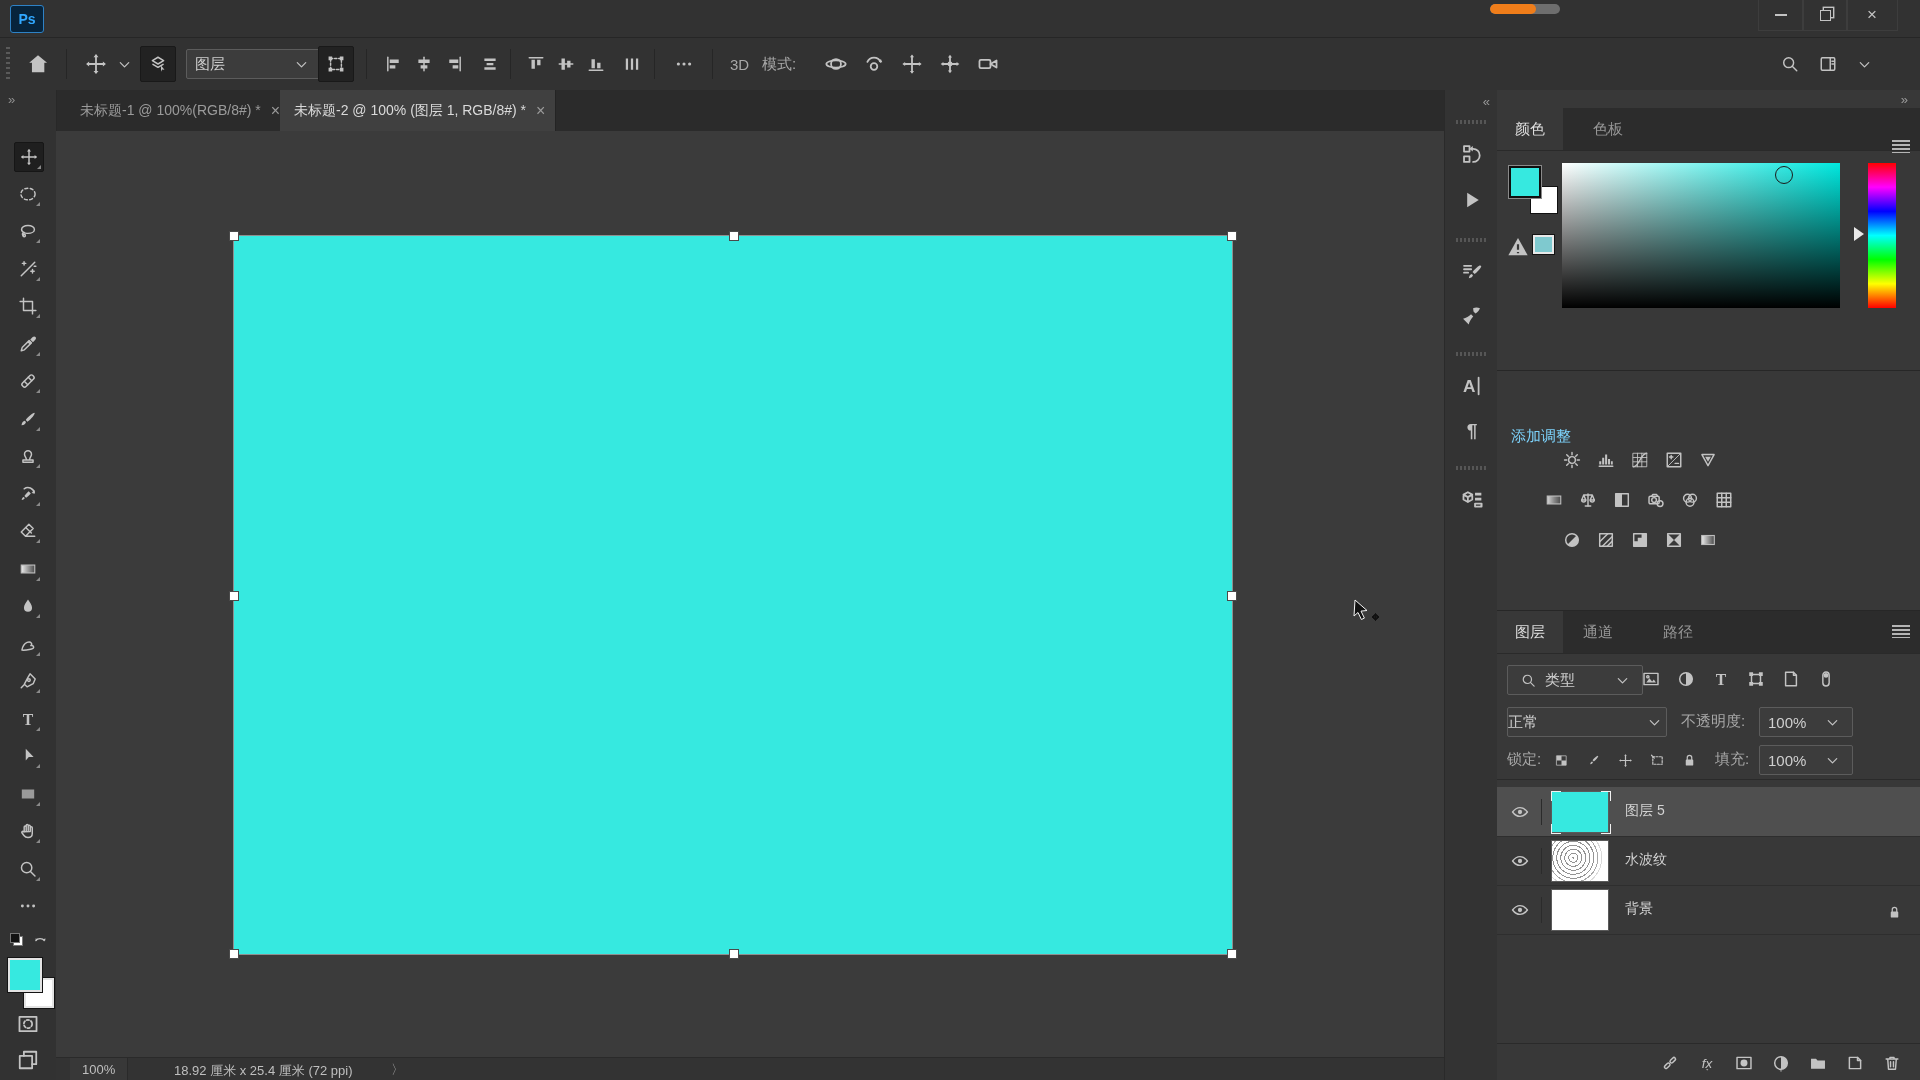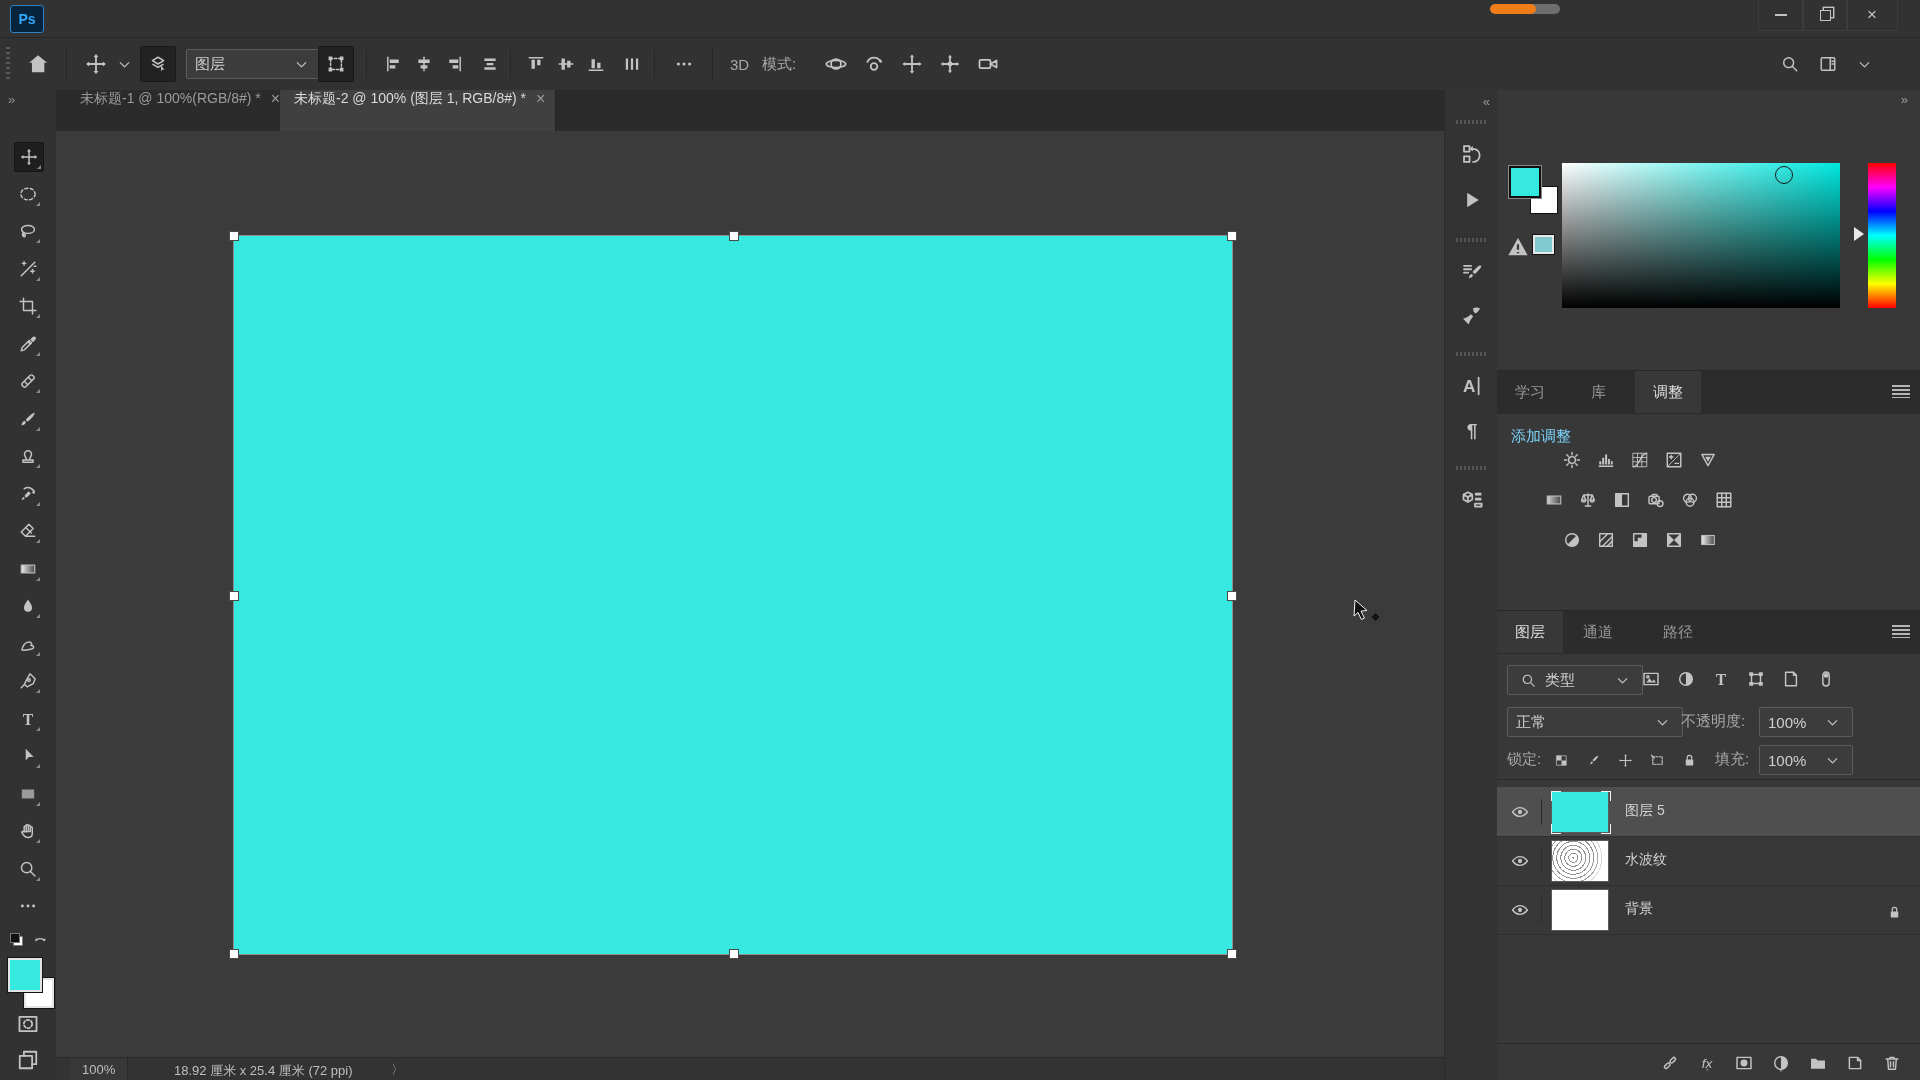--- a/index.html
+++ b/index.html
@@ -26,21 +26,21 @@
   #progress-pill i{display:block;height:100%;width:65%;background:#ef7d1a;border-radius:5px}
   .winbtn{position:absolute;top:0;height:30px;width:44px;display:flex;align-items:center;justify-content:center;color:#c3c3c3;border:1px solid #3d3d3d;border-top:none}
   #optionsbar{left:0;top:38px;width:1920px;height:52px;background:#323232;border-bottom:1px solid #262626}
   .opt{position:absolute;top:50%;transform:translateY(-50%)}
   .sep{position:absolute;top:11px;width:1px;height:30px;background:#262626}
   .pressed{background:#222;border:1px solid #191919;border-radius:2px;width:34px;height:34px;display:flex;align-items:center;justify-content:center}
   .dd-box{background:#3c3c3c;border:1px solid #5c5c5c;border-radius:2px;height:28px;display:flex;align-items:center;color:#cfcfcf}
   .grip{width:4px;height:34px;background:repeating-linear-gradient(#5a5a5a 0 2px,transparent 2px 5px)}
   
   #tabbar{left:56px;top:90px;width:1388px;height:41px;background:#2b2b2b;border-bottom:1px solid #262626}
-  .doc-tab{position:absolute;top:0;height:41px;display:flex;padding:0 10px 0 14px;font-size:14px}
+  .doc-tab{position:absolute;top:0;height:41px;display:flex;align-items:center;padding:0 10px 0 14px;font-size:14px}
   .doc-tab .x{margin-left:10px;font-size:16px;color:#9b9b9b}
   
   #toolbar{left:0;top:90px;width:56px;height:990px;background:#323232;border-right:1px solid #282828}
   .tool{position:absolute;left:14px;width:28px;height:28px;display:flex;align-items:center;justify-content:center;border-radius:2px}
   .tool.active{background:#1f1f1f;border:1px solid #161616}
   .tool:after{content:"";position:absolute;right:2px;bottom:2px;border-left:4px solid transparent;border-bottom:4px solid #8a8a8a}
   .tool.nofly:after{display:none}
   
   #pasteboard{left:56px;top:131px;width:1388px;height:926px;background:#3b3b3b}
   #canvas{position:absolute;left:177px;top:104px;width:1000px;height:720px;background:#36e9e0;border:1px solid #8f8f8f;box-sizing:border-box}
@@ -551,43 +551,42 @@
             <path class="f" d="M10.2 2.8h4.6v2h-4.6zM10.2 6.4h4.6v2h-4.6z"></path>
             <path class="s" d="M10.2 10.6h4.8v2.2h-4.8z"></path>
             <path class="f" d="M13.6 11.4l1 .9.9-.9z"></path>
           </svg>
         </span>
       </div>
     </div>
 
   <div class="panel" style="top:0;height:280px">
     <div style="position:absolute;right:12px;top:2px;color:#9a9a9a;font-size:13px;z-index:3">»</div>
+    <div class="ptabs" style="top:18px;height:42px">
+      <div class="ptab on" style="left:0">颜色</div>
+      <div class="ptab" style="left:78px">色板</div>
+      <div class="burger" style="top:32px"></div>
+    </div>
     <div class="chip" style="left:33px;top:96px;width:28px;height:28px;background:#fff;border:1px solid #111;z-index:1"></div>
     <div class="chip" style="left: 12px; top: 76px; width: 32px; height: 32px; border: 2px solid rgb(16, 16, 16); box-shadow: rgb(138, 138, 138) 0px 0px 0px 1px; z-index: 2; background: rgb(54, 233, 224);" id="panel-fg"></div>
     <div style="position:absolute;left:10px;top:146px;width:22px;height:20px">
       <svg viewBox="0 0 16 16">
           <path class="f" d="M8 1.5L15 14H1z"></path>
           <path d="M8 6v4M8 11.6v1" stroke="#383838" stroke-width="1.6"></path>
         </svg>
     </div>
     <div class="chip" id="gamut-chip" style="left: 36px; top: 145px; width: 21px; height: 19px; border: 2px solid rgb(232, 232, 232); outline: rgb(20, 20, 20) solid 1px; background: rgb(127, 201, 207);"></div>
     <div id="huefield">
         <div id="fieldpicker"></div>
       </div>
     <div id="huebar"></div>
     <div id="hueslider"></div>
   </div>
 
   <div class="panel" style="top:280px;height:240px;border-top:1px solid #272727">
-    <div class="ptabs">
-      <div class="ptab" style="left:0">学习</div>
-      <div class="ptab" style="left:76px">库</div>
-      <div class="ptab on" style="left:138px">调整</div>
-      <div class="burger"></div>
-    </div>
     <div style="position:absolute;left:14px;top:56px;color:#7dd3fc">添加调整</div>
     <div id="adj-grid">
         <div class="adj-ic" style="left: 62px; top: 76px;">
           <span class="ic">
             <svg viewBox="0 0 16 16">
               <circle class="s" cx="8" cy="8" r="3"></circle>
               <path class="s" d="M8 1.4v2M8 12.6v2M1.4 8h2M12.6 8h2M3.3 3.3l1.4 1.4M11.3 11.3l1.4 1.4M12.7 3.3l-1.4 1.4M4.7 11.3l-1.4 1.4"></path>
             </svg>
           </span>
         </div>
@@ -773,21 +772,21 @@
           </svg>
         </div>
         <div class="ic" style="position: absolute; left: 317px; top: 56px;">
           <svg viewBox="0 0 16 16">
             <rect class="s" x="5.2" y="1.8" width="5.6" height="12.4" rx="2.8"></rect>
             <circle class="f" cx="8" cy="4.8" r="2.1"></circle>
           </svg>
         </div>
       </div>
 
-    <div class="dd-box" style="position:absolute;left:10px;top:96px;width:158px;padding:0 8px;justify-content:space-between">
+    <div class="dd-box" style="position:absolute;left:10px;top:96px;width:158px;padding:0 0;justify-content:space-between">
       <span>正常</span>
       <span class="ic sm">
           <svg viewBox="0 0 16 16">
             <path class="s" d="M3.5 6l4.5 4.5L12.5 6"></path>
           </svg>
         </span>
     </div>
     <div style="position:absolute;left:184px;top:101px" class="txt-dim">不透明度:</div>
     <div class="dd-box" style="position:absolute;left:262px;top:96px;width:76px;padding:0 8px;justify-content:space-between">
       <span>100%</span>

